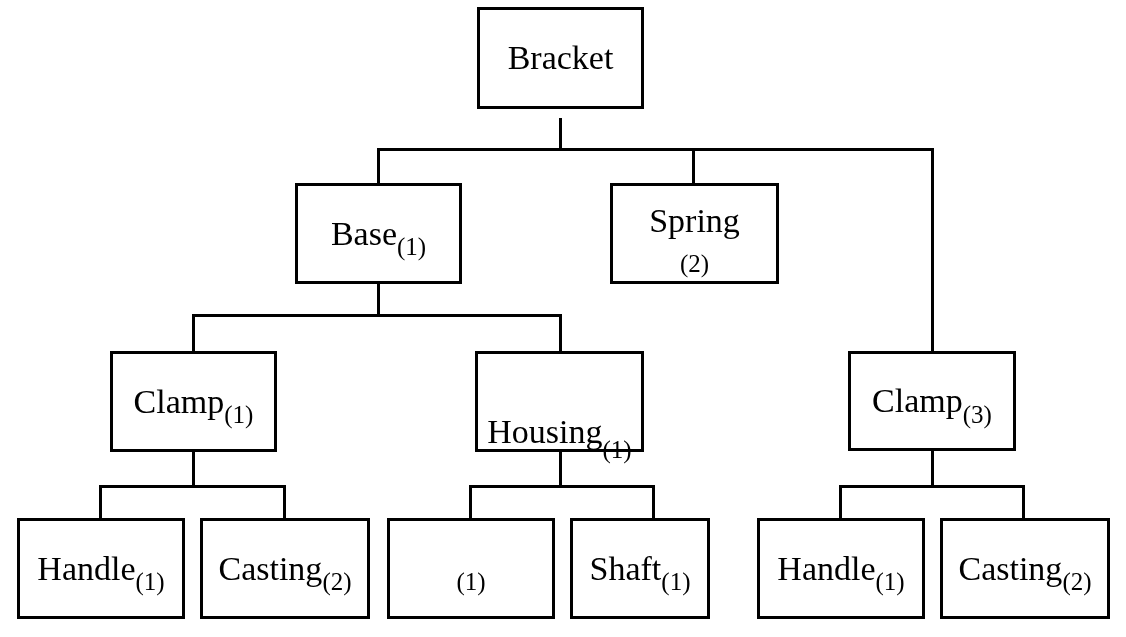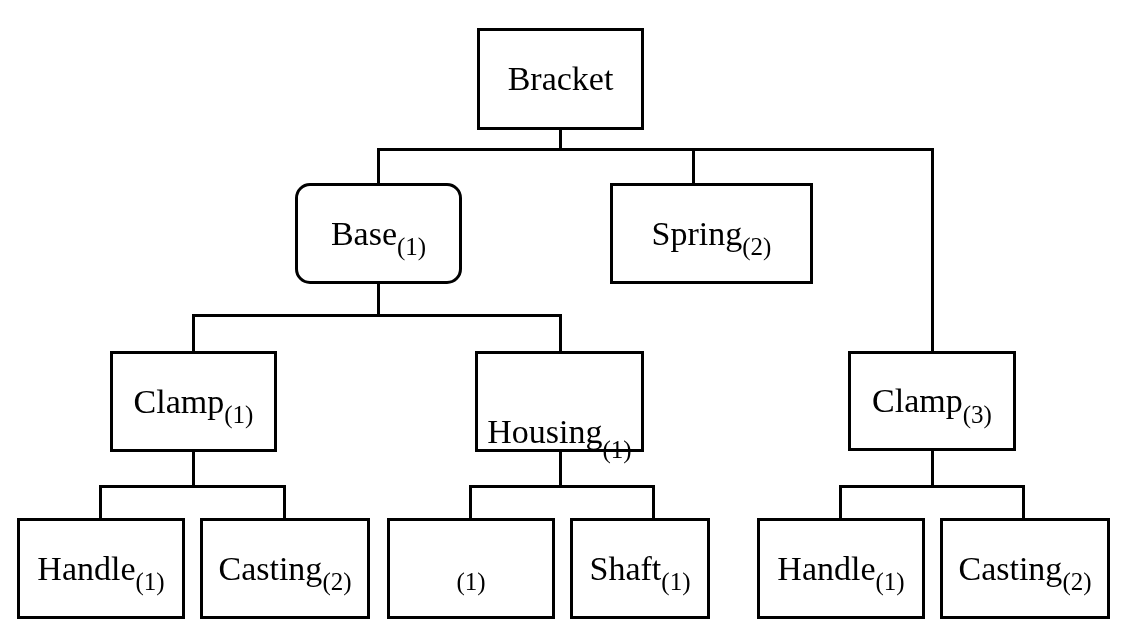--- a/index.html
+++ b/index.html
@@ -51,31 +51,31 @@
   <div class="vline" style="left:559px;top:451px;height:37px;"></div>
   <div class="hline" style="left:469px;top:485px;width:186px;"></div>
   <div class="vline" style="left:469px;top:485px;height:33px;"></div>
   <div class="vline" style="left:652px;top:485px;height:33px;"></div>
 
   <div class="vline" style="left:931px;top:451px;height:37px;"></div>
   <div class="hline" style="left:839px;top:485px;width:186px;"></div>
   <div class="vline" style="left:839px;top:485px;height:33px;"></div>
   <div class="vline" style="left:1022px;top:485px;height:33px;"></div>
 
-  <div class="node" style="left:477px;top:28px;width:167px;height:102px;">
+  <div class="node" style="left:477px;top:7px;width:167px;height:102px;">
     <span class="nm">Bracket</span>
       <span class="sub"></span>
   </div>
 
-  <div class="node" style="left:295px;top:183px;width:167px;height:101px;border-radius:15px;">
+  <div class="node" style="left:295px;top:183px;width:167px;height:101px;">
     <span class="nm">Base</span>
       <span class="sub">(1)</span>
   </div>
 
-  <div class="node" style="left:610px;top:183px;width:203px;height:101px;">
+  <div class="node" style="left:610px;top:183px;width:169px;height:101px;flex-direction:column;">
     <span class="nm">Spring</span>
       <span class="sub">(2)</span>
   </div>
 
   <div class="node" style="left:110px;top:351px;width:167px;height:101px;">
     <span class="nm">Clamp</span>
       <span class="sub">(1)</span>
   </div>
 
   <div class="node" style="left:475px;top:351px;width:169px;height:101px;align-items:flex-end;">

